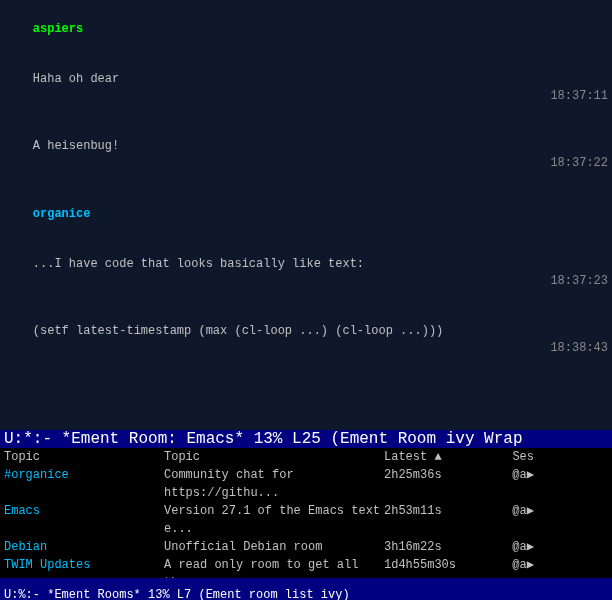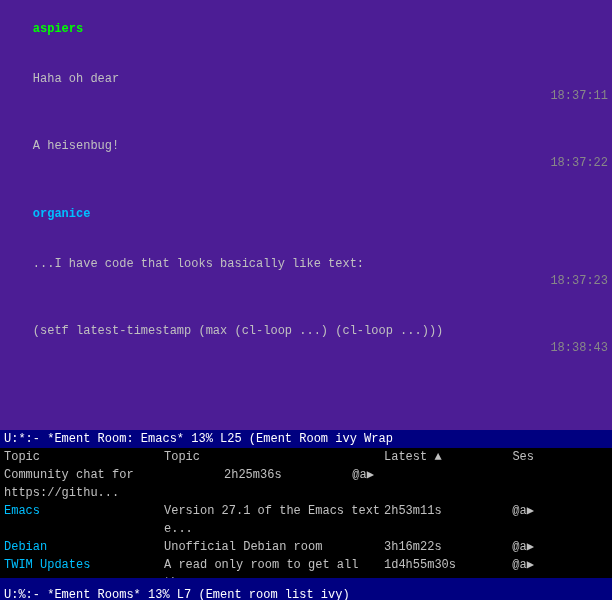--- a/index.html
+++ b/index.html
@@ -12,21 +12,21 @@
       background: #000;
       color: #c0c0c0;
       font-family: 'Courier New', Courier, monospace;
       font-size: 12px;
       width: 612px;
       height: 600px;
       overflow: hidden;
     }
 
     #chat-area {
-      background: #4c1d95;
+      background: #0f172a;
       padding: 4px 4px 0 4px;
       height: 430px;
       overflow: hidden;
     }
 
     .chat-line {
       line-height: 1.4;
       white-space: pre-wrap;
       word-break: break-word;
     }
@@ -48,21 +48,21 @@
     }
 
     .code-line {
       color: #c0c0c0;
     }
 
     .status-bar-top {
       background: #000080;
       color: #ffffff;
       padding: 1px 4px;
-      font-size: 12px;
+      font-size: 16px;
       height: 18px;
       display: flex;
       align-items: center;
       white-space: nowrap;
     }
 
     #room-list-area {
       background: #000;
       height: 130px;
       overflow: hidden;
@@ -151,20 +151,21 @@
 <div id="room-list-area">
   <div class="room-list-header">
     <span class="col-name">Topic</span>
     <span class="col-topic">Topic</span>
     <span class="col-latest">Latest ▲</span>
     <span class="col-ses">Ses</span>
   </div>
 
   <div id="room-rows">
       <div class="room-row">
+        <span class="col-name room-link">#organice</span>
         <span class="col-topic">Community chat for https://githu...</span>
         <span class="col-latest">2h25m36s</span>
         <span class="col-ses">@a▶</span>
       </div>
       <div class="room-row">
         <span class="col-name room-link">Emacs</span>
         <span class="col-topic">Version 27.1 of the Emacs text e...</span>
         <span class="col-latest">2h53m11s</span>
         <span class="col-ses">@a▶</span>
       </div>

